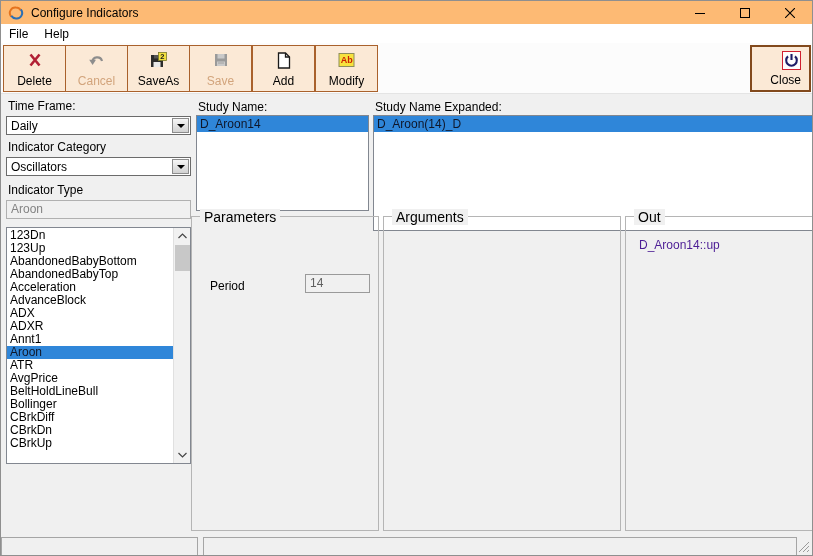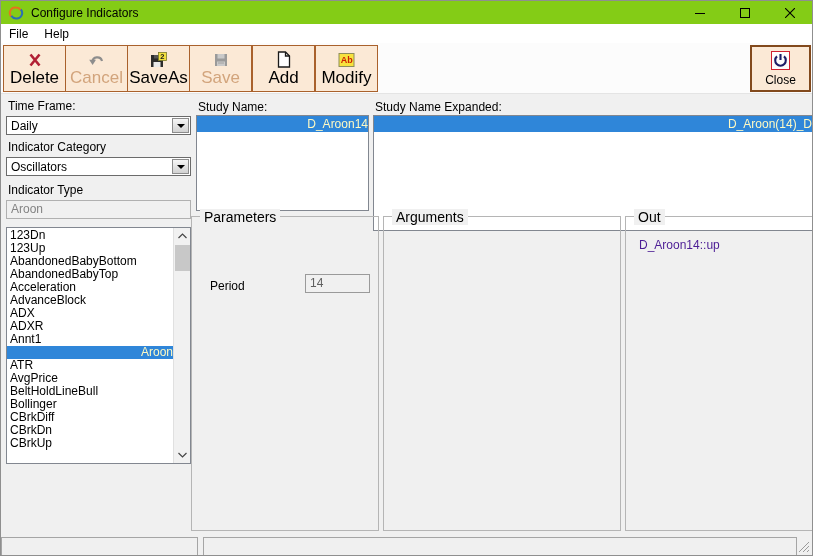--- a/index.html
+++ b/index.html
@@ -5,44 +5,44 @@
   * { box-sizing: border-box; margin: 0; padding: 0; }
   html,body { background:#d9d9d9; }
   body { font-family: "Liberation Sans", sans-serif; }
   .window {
     position: relative; width: 813px; height: 556px;
     background: #f0f0f0; overflow: hidden;
     border: 1px solid #8f8f8f;
     font-size: 12px; color: #000;
   }
   
-  .titlebar { position:absolute; left:0; top:0; right:0; height:23px; background:#84cc16; }
+  .titlebar { position:absolute; left:0; top:0; right:0; height:23px; background:#fdba74; }
   .app-icon { position:absolute; left:7px; top:4px; width:16px; height:16px; }
   .title-text { position:absolute; left:30px; top:5px; font-size:12px; }
   .caption-btn { position:absolute; top:0; width:45px; height:23px; display:flex; align-items:center; justify-content:center; }
   .cap-min { right:90px; } .cap-max { right:45px; } .cap-close { right:0; }
   
   .menubar { position:absolute; left:0; top:23px; right:0; height:19px; background:#ffffff; display:flex; align-items:center; }
   .menu-item { padding:2px 8px; }
   
   .toolbar { position:absolute; left:0; top:42px; right:0; height:51px; background:#fcfcfc; border-bottom:1px solid #e4e4e4; }
   .tbtn {
     position:absolute; top:2px; width:63px; height:47px;
     background:#fbe9d6; border:1px solid #a9612c;
     display:flex; flex-direction:column; align-items:center; justify-content:space-between;
     padding:5px 0 3px 0; cursor:default;
   }
-  .tbtn .tlabel { font-size:17px; color:#000; }
+  .tbtn .tlabel { font-size:12px; color:#000; }
   .tbtn.disabled .tlabel { color:#d2a47c; }
   .ticon { height:18px; display:flex; align-items:center; justify-content:center; }
   .close-btn {
     position:absolute; top:2px; right:1px; width:61px; height:47px;
     background:#fbe9d6; border:2px solid #82491c;
-    display:flex; flex-direction:column; align-items:center; justify-content:space-between;
-    padding:4px 0 3px 0;
+    display:flex; flex-direction:column; align-items:flex-end; justify-content:space-between;
+    padding:4px 8px 3px 0;
   }
   
   .lbl { position:absolute; font-size:12px; color:#000; white-space:nowrap; }
   
   .combo { position:absolute; height:19px; background:#fff; border:1px solid #6b6b6b; }
   .combo-text { position:absolute; left:4px; top:1px; line-height:16px; font-size:12px; }
   .combo-btn {
     position:absolute; right:1px; top:1px; bottom:1px; width:17px;
     background:linear-gradient(#f6f6f6,#d2d2d2); border:1px solid #8c8c8c;
     display:flex; align-items:center; justify-content:center;
@@ -50,21 +50,21 @@
   .tri-down { width:0; height:0; border-left:4px solid transparent; border-right:4px solid transparent; border-top:4px solid #000; }
   
   .dis-box {
     position:absolute; height:19px; background:#f0f0f0; border:1px solid #b0b0b0;
     color:#838383; font-size:12px; line-height:17px; padding-left:4px;
   }
   
   .listbox { position:absolute; background:#fff; border:1px solid #828790; overflow:hidden;padding-left:32px; }
   .listbox-content { position:absolute; left:0; top:0; right:17px; bottom:0; overflow:hidden; padding-top:1px; }
   .list-item { height:13px; line-height:13px; font-size:12px; padding-left:3px; white-space:nowrap; overflow:hidden; }
-  .list-item.selected { background:#2f86d9; color:#fef9c3;text-align:right; }
+  .list-item.selected { background:#2f86d9; color:#0f172a; }
   .study-list { position:absolute; background:#fff; border:1px solid #828790; overflow:hidden; }
   .study-list .list-item { height:16px; line-height:16px; }
   
   .vscroll { position:absolute; right:0; top:0; bottom:0; width:17px; background:#f1f1f1; border-left:1px solid #e0e0e0; }
   .scroll-btn { position:absolute; left:0; width:17px; height:16px; display:flex; align-items:center; justify-content:center; }
   .scroll-btn.up { top:0; } .scroll-btn.down { bottom:0; }
   .scroll-thumb { position:absolute; left:1px; top:17px; width:15px; height:26px; background:#c8c8c8; }
   
   .group { position:absolute; border:1px solid #b5b5b5; }
   .group-label { position:absolute; top:-8px; left:8px; background:#f0f0f0; padding:0 4px; font-size:14px; }

